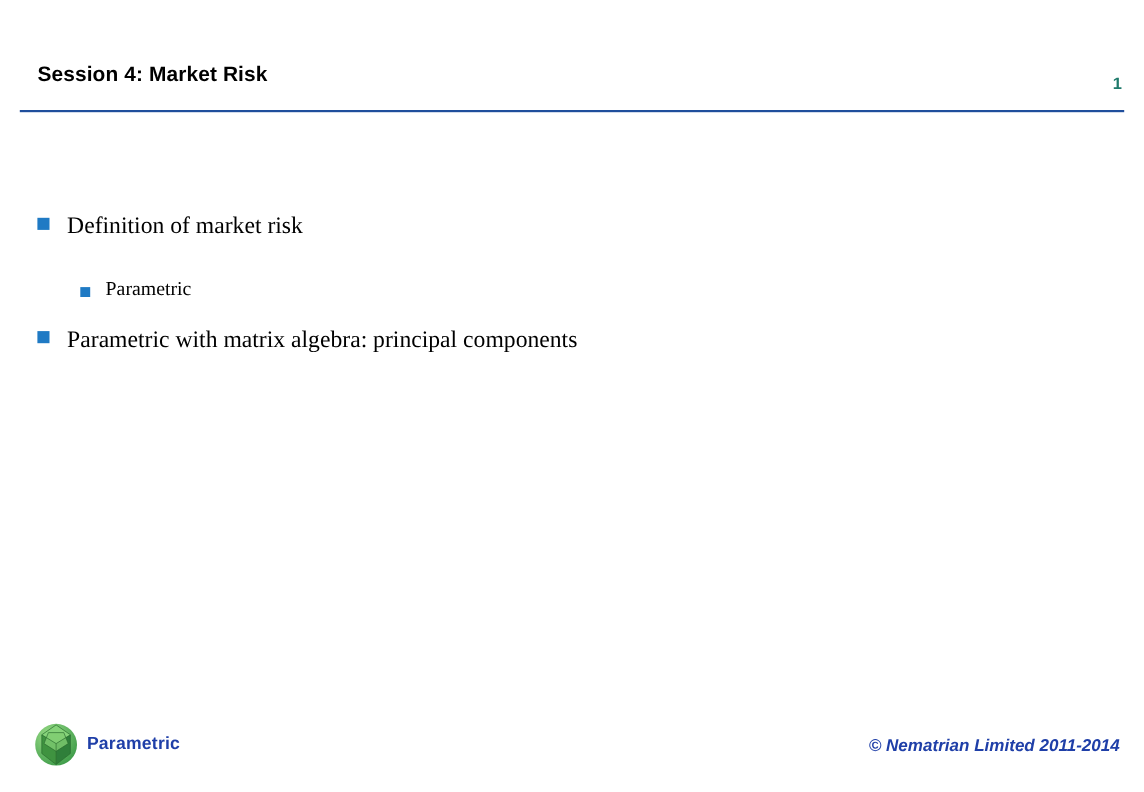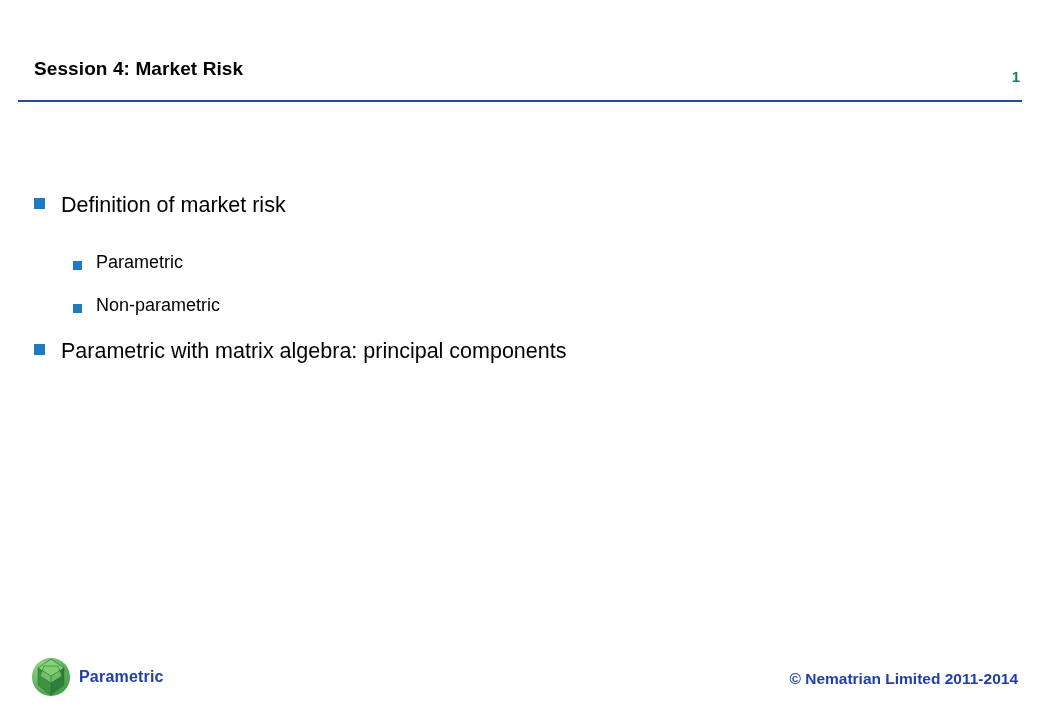--- a/index.html
+++ b/index.html
@@ -51,20 +51,21 @@
   
   .content {
     position: absolute;
     left: 34px;
     top: 190px;
     width: 960px;
   }
   .bullet {
     display: flex;
     align-items: flex-start;
+    font-family: Liberation Serif, serif;
   }
   .bullet.level1 {
     margin-bottom: 29px;
     padding-left: 0px;
   }
   .bullet.level2 {
     margin-bottom: 18px;
     padding-left: 39px;
     align-items: center;
   }
@@ -118,20 +119,21 @@
     letter-spacing: 0.2px;
   }
   .copyright {
     position: absolute;
     right: 22px;
     bottom: 32px;
     font-size: 15.5px;
     font-weight: bold;
     color: #1f3fa8;
     white-space: nowrap;
+    font-style: italic;
   }
 </style>
 </head>
 <body>
 
 <div class="slide">
 
   <div class="slide-title">Session 4: Market Risk</div>
   <div class="slide-number">1</div>
   <div class="title-rule"></div>
@@ -142,24 +144,20 @@
       <span class="marker"></span>
       <span class="btext">Definition of market risk</span>
     </div>
 
 
     <div class="bullet level2">
       <span class="marker"></span>
       <span class="btext">Parametric</span>
     </div>
 
-    <div class="bullet level2">
-      <span class="marker"></span>
-      <span class="btext">Non-parametric</span>
-    </div>
 
 
     <div class="bullet level1">
       <span class="marker"></span>
       <span class="btext">Parametric with matrix algebra: principal components</span>
     </div>
 
   </div>
 
   <div class="footer-logo">

